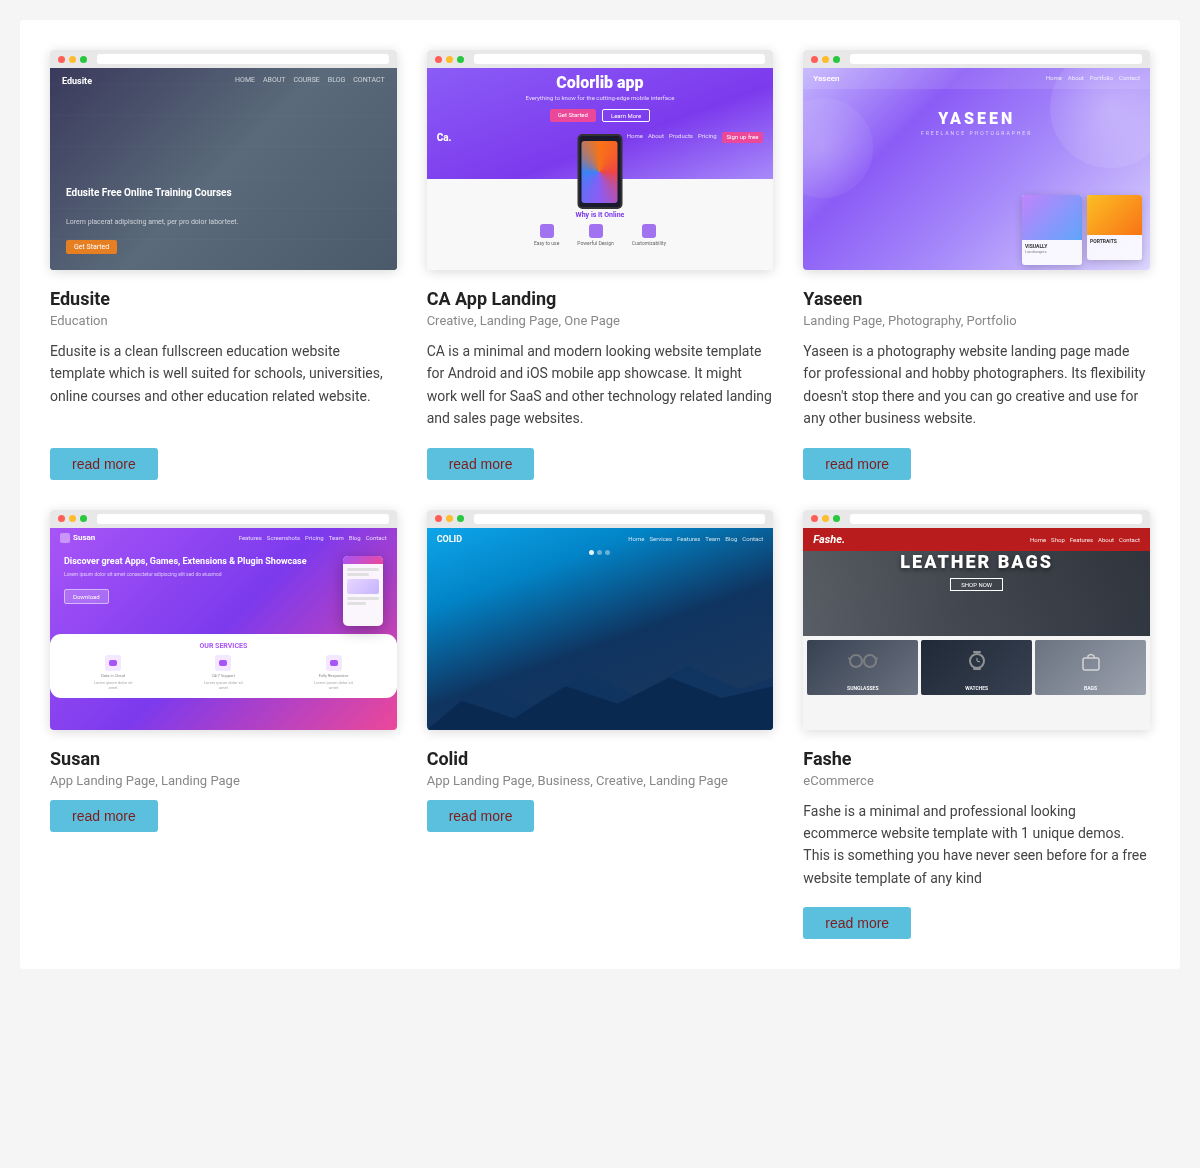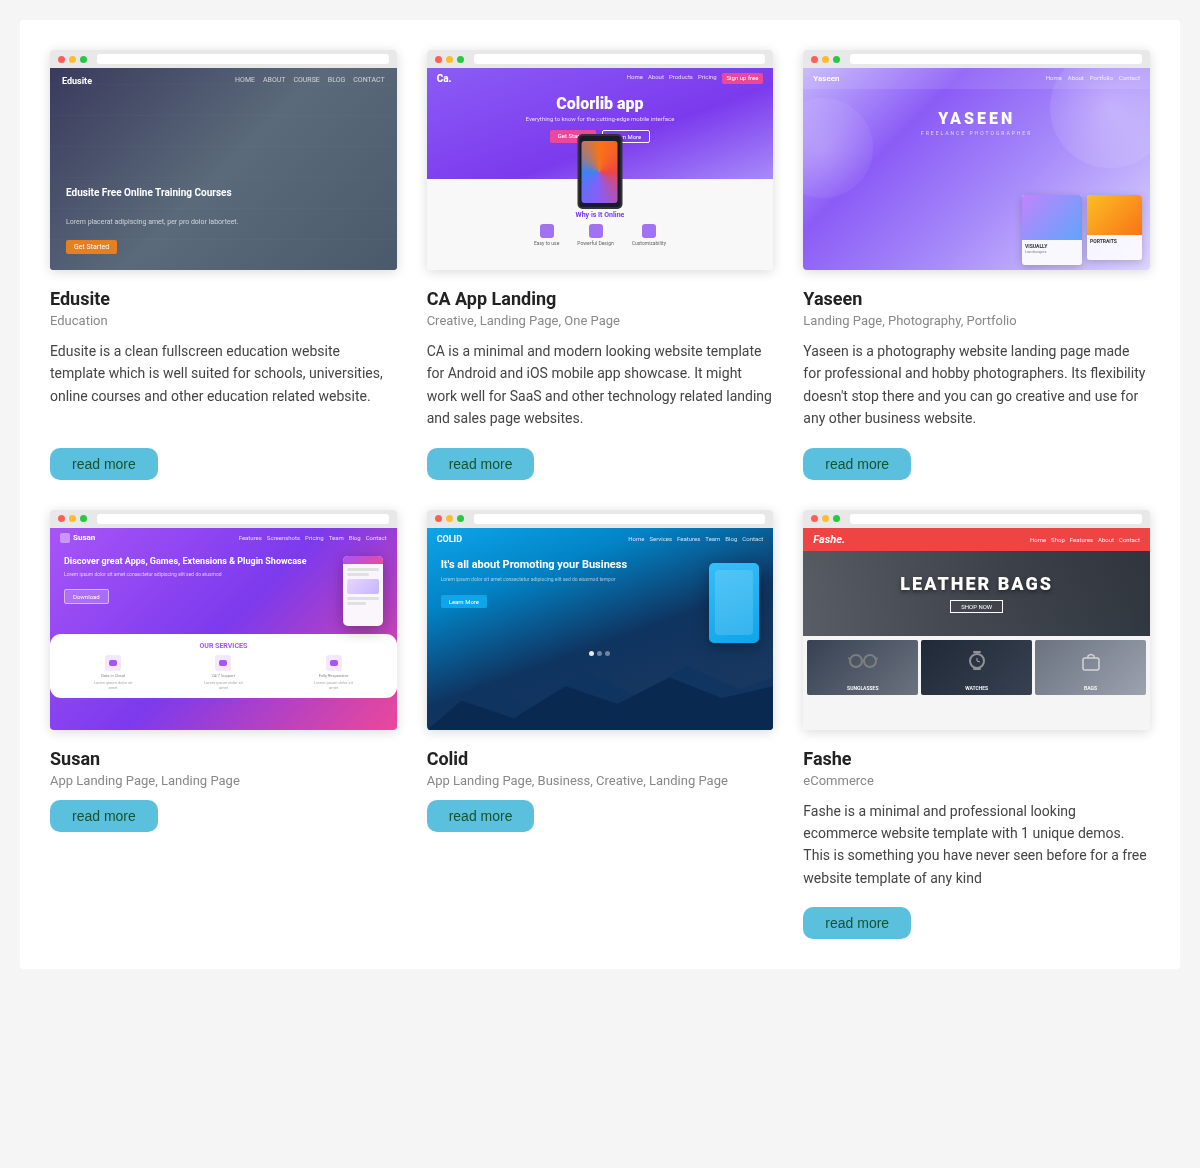--- a/index.html
+++ b/index.html
@@ -36,25 +36,25 @@
     .card-desc {
       font-size: 14px;
       color: #444;
       line-height: 1.6;
       margin-bottom: 18px;
       flex: 1;
     }
     .read-more-btn {
       display: inline-block;
       background: #5bc0de;
-      color: #14532d;
+      color: #7f1d1d;
       font-size: 14px;
       padding: 8px 22px;
       border: none;
-      border-radius: 10px;
+      border-radius: 3px;
       cursor: pointer;
       text-decoration: none;
       width: fit-content;
     }
 
     
     .thumb-edusite {
       background: linear-gradient(rgba(0,0,0,0.55), rgba(0,0,0,0.45)), #4a4a6a;
       display: flex;
       flex-direction: column;
@@ -198,36 +198,36 @@
     <div class="card-image-wrapper">
       <div class="window-chrome">
         <div class="wc-dot wc-red"></div>
         <div class="wc-dot wc-yellow"></div>
         <div class="wc-dot wc-green"></div>
         <div class="wc-url"></div>
       </div>
       <div class="card-image-content" style="position:relative; overflow:hidden; background:#f8f8f8;">
 
         <div style="background: linear-gradient(160deg, #8B5CF6 0%, #7C3AED 60%, #a78bfa 100%); height:55%; position:relative;">
+          <div style="text-align:center; padding:5px;">
+            <div style="color:#fff; font-size:16px; font-weight:900; line-height:1.2;">Colorlib app</div>
+            <div style="color:rgba(255,255,255,0.8); font-size:6px; margin:2px 0 8px;">Everything to know for the cutting-edge mobile interface</div>
+            <div style="display:flex; justify-content:center; gap:6px;">
+              <span style="background:#ec4899; color:#fff; font-size:6px; padding:2px 8px; border-radius:2px;">Get Started</span>
+              <span style="background:transparent; border:1px solid #fff; color:#fff; font-size:6px; padding:2px 8px; border-radius:2px;">Learn More</span>
+            </div>
+          </div>
           <div style="display:flex; justify-content:space-between; padding:5px 10px;">
             <span style="color:#fff; font-size:10px; font-weight:800;">Ca.</span>
             <div style="display:flex; gap:5px;">
               <span style="color:rgba(255,255,255,0.8); font-size:6px;">Home</span>
               <span style="color:rgba(255,255,255,0.8); font-size:6px;">About</span>
               <span style="color:rgba(255,255,255,0.8); font-size:6px;">Products</span>
               <span style="color:rgba(255,255,255,0.8); font-size:6px;">Pricing</span>
               <span style="background:#ec4899; color:#fff; font-size:6px; padding:1px 5px; border-radius:2px;">Sign up free</span>
-            </div>
-          </div>
-          <div style="text-align:center; padding:5px;">
-            <div style="color:#fff; font-size:16px; font-weight:900; line-height:1.2;">Colorlib app</div>
-            <div style="color:rgba(255,255,255,0.8); font-size:6px; margin:2px 0 8px;">Everything to know for the cutting-edge mobile interface</div>
-            <div style="display:flex; justify-content:center; gap:6px;">
-              <span style="background:#ec4899; color:#fff; font-size:6px; padding:2px 8px; border-radius:2px;">Get Started</span>
-              <span style="background:transparent; border:1px solid #fff; color:#fff; font-size:6px; padding:2px 8px; border-radius:2px;">Learn More</span>
             </div>
           </div>
 
           <div style="position:absolute; bottom:-30px; left:50%; transform:translateX(-50%); width:45px; height:75px; background:#1a1a2e; border-radius:5px; border:2px solid #333; z-index:5; display:flex; align-items:center; justify-content:center;">
             <div style="width:36px; height:62px; border-radius:3px; background:conic-gradient(from 0deg, #f97316, #ef4444, #8b5cf6, #3b82f6, #f97316);"></div>
           </div>
         </div>
 
         <div style="background:#f8f8f8; height:45%; display:flex; flex-direction:column; align-items:center; padding-top:32px;">
           <div style="font-size:7px; font-weight:700; color:#7C3AED; margin-bottom:5px;">Why is It Online</div>
@@ -405,30 +405,20 @@
           <div style="display:flex; gap:5px;">
             <span style="color:rgba(255,255,255,0.8); font-size:6px;">Home</span>
             <span style="color:rgba(255,255,255,0.8); font-size:6px;">Services</span>
             <span style="color:rgba(255,255,255,0.8); font-size:6px;">Features</span>
             <span style="color:rgba(255,255,255,0.8); font-size:6px;">Team</span>
             <span style="color:rgba(255,255,255,0.8); font-size:6px;">Blog</span>
             <span style="color:rgba(255,255,255,0.8); font-size:6px;">Contact</span>
           </div>
         </div>
 
-        <div style="position:relative; z-index:2; display:flex; padding:8px 14px; gap:10px; align-items:flex-start;">
-          <div style="flex:1;">
-            <div style="color:#fff; font-size:11px; font-weight:700; line-height:1.3; margin-bottom:4px;">It's all about Promoting your Business</div>
-            <div style="color:rgba(255,255,255,0.6); font-size:5px; line-height:1.5; margin-bottom:6px;">Lorem ipsum dolor sit amet consectetur adipiscing elit sed do eiusmod tempor</div>
-            <span style="background:#0ea5e9; color:#fff; font-size:6px; padding:3px 8px; border-radius:2px;">Learn More</span>
-          </div>
-          <div style="width:50px; height:80px; background:linear-gradient(160deg, #38bdf8, #0ea5e9); border-radius:5px; margin-top:5px; flex-shrink:0; display:flex; align-items:center; justify-content:center; box-shadow:0 4px 15px rgba(0,0,0,0.3);">
-            <div style="width:38px; height:65px; background:rgba(255,255,255,0.15); border-radius:4px;"></div>
-          </div>
-        </div>
 
         <div style="position:relative; z-index:2; display:flex; justify-content:center; gap:3px; padding-bottom:5px;">
           <div style="width:5px; height:5px; border-radius:50%; background:#fff; opacity:0.9;"></div>
           <div style="width:5px; height:5px; border-radius:50%; background:rgba(255,255,255,0.4);"></div>
           <div style="width:5px; height:5px; border-radius:50%; background:rgba(255,255,255,0.4);"></div>
         </div>
       </div>
     </div>
     <div class="card-title">Colid</div>
     <div class="card-tags">App Landing Page, Business, Creative, Landing Page</div>
@@ -438,32 +428,32 @@
   <div class="card">
     <div class="card-image-wrapper">
       <div class="window-chrome">
         <div class="wc-dot wc-red"></div>
         <div class="wc-dot wc-yellow"></div>
         <div class="wc-dot wc-green"></div>
         <div class="wc-url"></div>
       </div>
       <div class="card-image-content" style="position:relative; overflow:hidden; background:#f5f5f5;">
 
-        <div style="background:#ef4444; padding:5px 10px; display:flex; justify-content:space-between; align-items:center;">
+        <div style="background:#b91c1c; padding:5px 10px; display:flex; justify-content:space-between; align-items:center;">
           <span style="color:#fff; font-size:11px; font-weight:700; font-style:italic;">Fashe.</span>
           <div style="display:flex; gap:5px;">
             <span style="color:rgba(255,255,255,0.9); font-size:6px;">Home</span>
             <span style="color:rgba(255,255,255,0.9); font-size:6px;">Shop</span>
             <span style="color:rgba(255,255,255,0.9); font-size:6px;">Features</span>
             <span style="color:rgba(255,255,255,0.9); font-size:6px;">About</span>
             <span style="color:rgba(255,255,255,0.9); font-size:6px;">Contact</span>
           </div>
         </div>
 
-        <div style="width:100%; height:85px; background:linear-gradient(rgba(0,0,0,0.45), rgba(0,0,0,0.35)), linear-gradient(135deg, #9ca3af 0%, #6b7280 50%, #4b5563 100%); display:flex; align-items:center; justify-content:center;">
+        <div style="width:100%; height:85px; background:linear-gradient(rgba(0,0,0,0.45), rgba(0,0,0,0.35)), linear-gradient(135deg, #9ca3af 0%, #6b7280 50%, #4b5563 100%); display:flex; justify-content:center;">
           <div style="text-align:center;">
             <div style="color:#fff; font-size:18px; font-weight:900; letter-spacing:2px; text-shadow:0 2px 4px rgba(0,0,0,0.5);">LEATHER BAGS</div>
             <div style="background:transparent; border:1px solid #fff; color:#fff; font-size:6px; padding:2px 10px; margin-top:5px; display:inline-block; cursor:pointer;">SHOP NOW</div>
           </div>
         </div>
 
         <div style="display:flex; gap:3px; padding:4px;">
           <div style="flex:1; height:55px; background:linear-gradient(135deg, #374151, #6b7280); border-radius:2px; display:flex; flex-direction:column; justify-content:flex-end; padding:4px; position:relative;">
             <div style="position:absolute; top:5px; left:5px; right:5px; bottom:18px; display:flex; align-items:center; justify-content:center;">
               <svg width="30" height="15" viewBox="0 0 30 15" style="opacity:0.8;">

